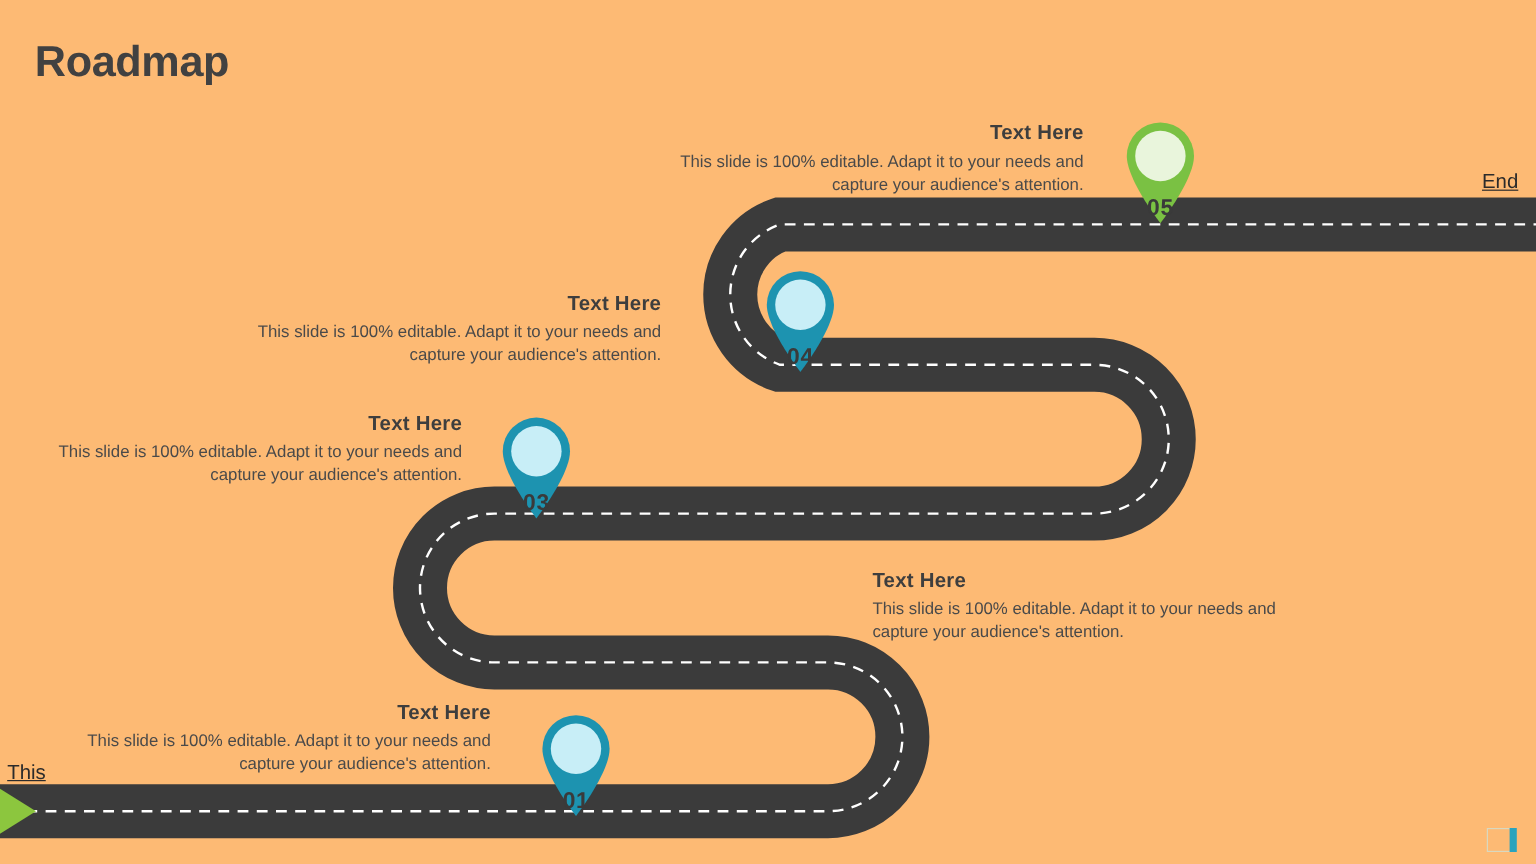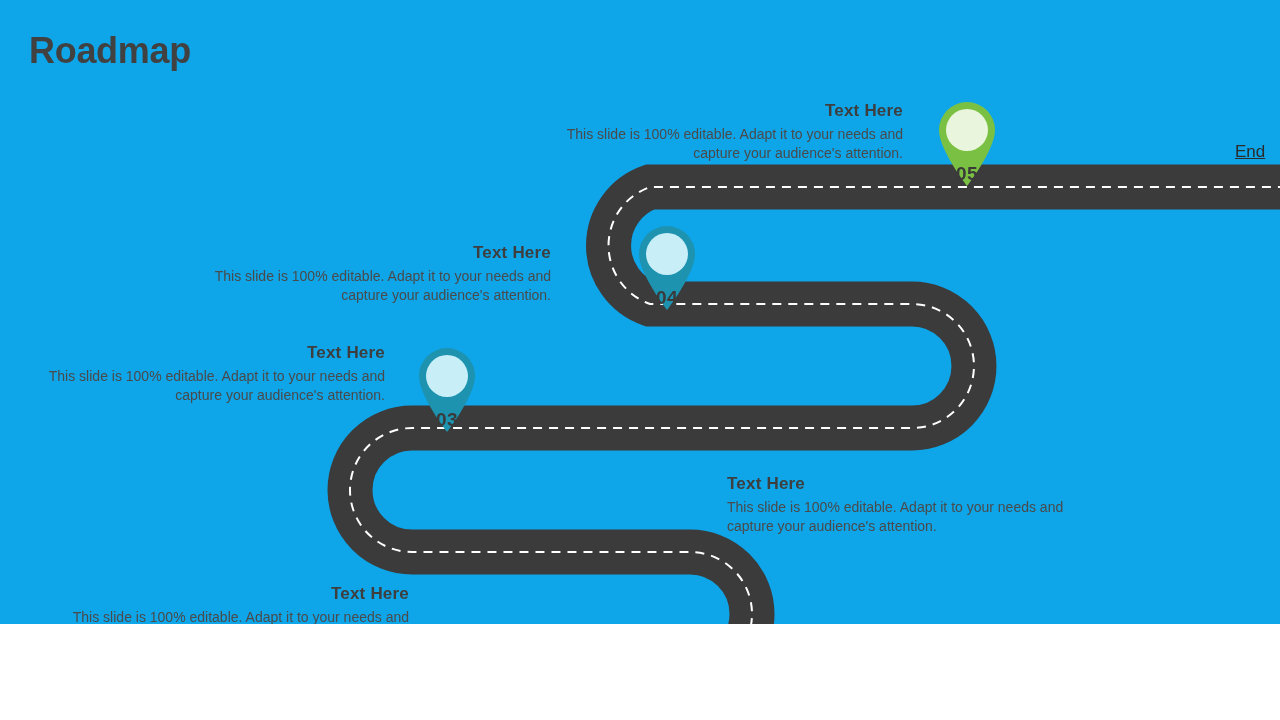--- a/index.html
+++ b/index.html
@@ -6,22 +6,22 @@
     margin: 0;
     padding: 0;
     background: #ffffff;
   }
   body {
     font-family: "Liberation Sans", sans-serif;
   }
   #slide {
     position: relative;
     width: 1280px;
-    height: 624px;
-    background: #0ea5e9;
+    height: 720px;
+    background: #fdba74;
     overflow: hidden;
   }
 
   
   #page-title {
     position: absolute;
     left: 29px;
     top: 28px;
     font-size: 36px;
     font-weight: bold;
@@ -145,21 +145,21 @@
                L 1290 187"></path>
     </defs>
 
     <use href="#road-centerline" fill="none" stroke="#3b3b3b" stroke-width="45" stroke-linecap="butt"></use>
 
     <use href="#road-centerline" fill="none" stroke="#ffffff" stroke-width="2" stroke-dasharray="9 7" stroke-linecap="butt"></use>
 
     <polygon points="-2,656 30,676 -2,696" fill="#8cc63e"></polygon>
   </svg>
 
-  <div id="start-label" class="edge-label">Adapt</div>
+  <div id="start-label" class="edge-label">This</div>
   <div id="end-label" class="edge-label">End</div>
 
   <div id="pin-05" class="pin">
     <svg viewBox="0 0 72 94">
       <path d="M36 92 C36 92 8 56 8 36 A28 28 0 1 1 64 36 C64 56 36 92 36 92 Z" fill="#7ac143"></path>
       <circle cx="36" cy="36" r="21" fill="#e9f5dc"></circle>
     </svg>
     <div class="pin-number">05</div>
   </div>
 
@@ -173,20 +173,27 @@
 
   <div id="pin-03" class="pin">
     <svg viewBox="0 0 72 94">
       <path d="M36 92 C36 92 8 56 8 36 A28 28 0 1 1 64 36 C64 56 36 92 36 92 Z" fill="#1d93b0"></path>
       <circle cx="36" cy="36" r="21" fill="#c8eef7"></circle>
     </svg>
     <div class="pin-number">03</div>
   </div>
 
 
+  <div id="pin-01" class="pin">
+    <svg viewBox="0 0 72 94">
+      <path d="M36 92 C36 92 8 56 8 36 A28 28 0 1 1 64 36 C64 56 36 92 36 92 Z" fill="#1d93b0"></path>
+      <circle cx="36" cy="36" r="21" fill="#c8eef7"></circle>
+    </svg>
+    <div class="pin-number">01</div>
+  </div>
 
   <div id="text-05" class="text-block align-right">
     <div class="tb-heading">Text Here</div>
     <div class="tb-body">This slide is 100% editable. Adapt it to your needs and capture your audience's attention.</div>
   </div>
 
   <div id="text-04" class="text-block align-right">
     <div class="tb-heading">Text Here</div>
     <div class="tb-body">This slide is 100% editable. Adapt it to your needs and capture your audience's attention.</div>
   </div>

